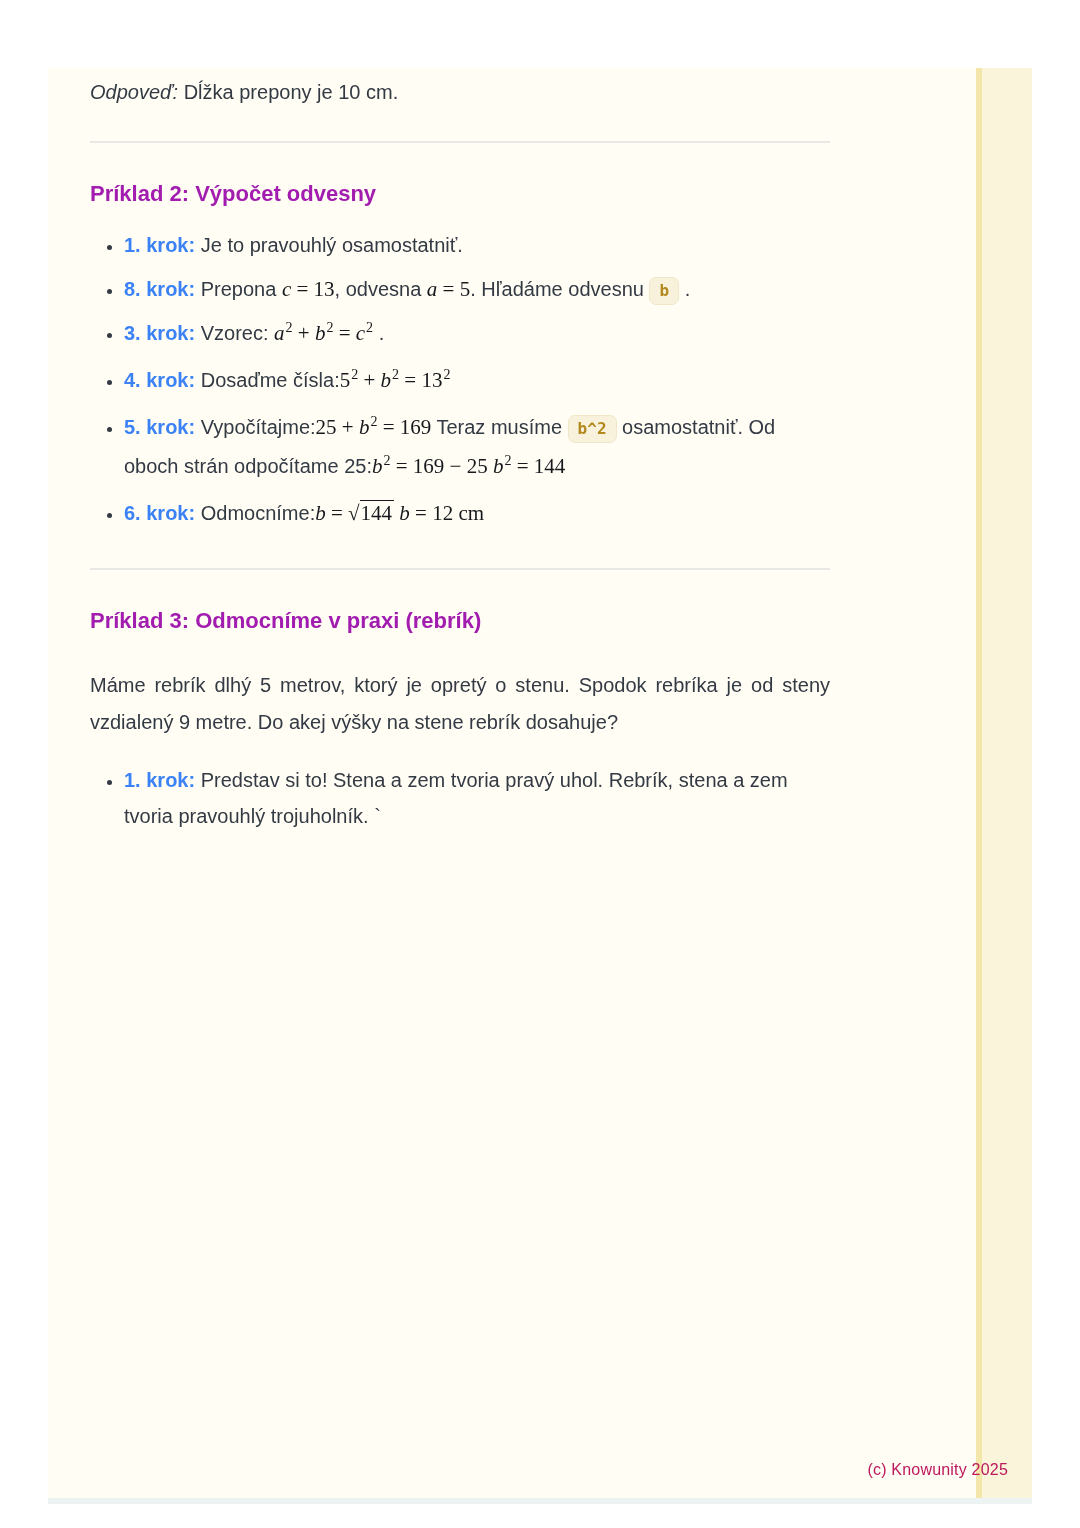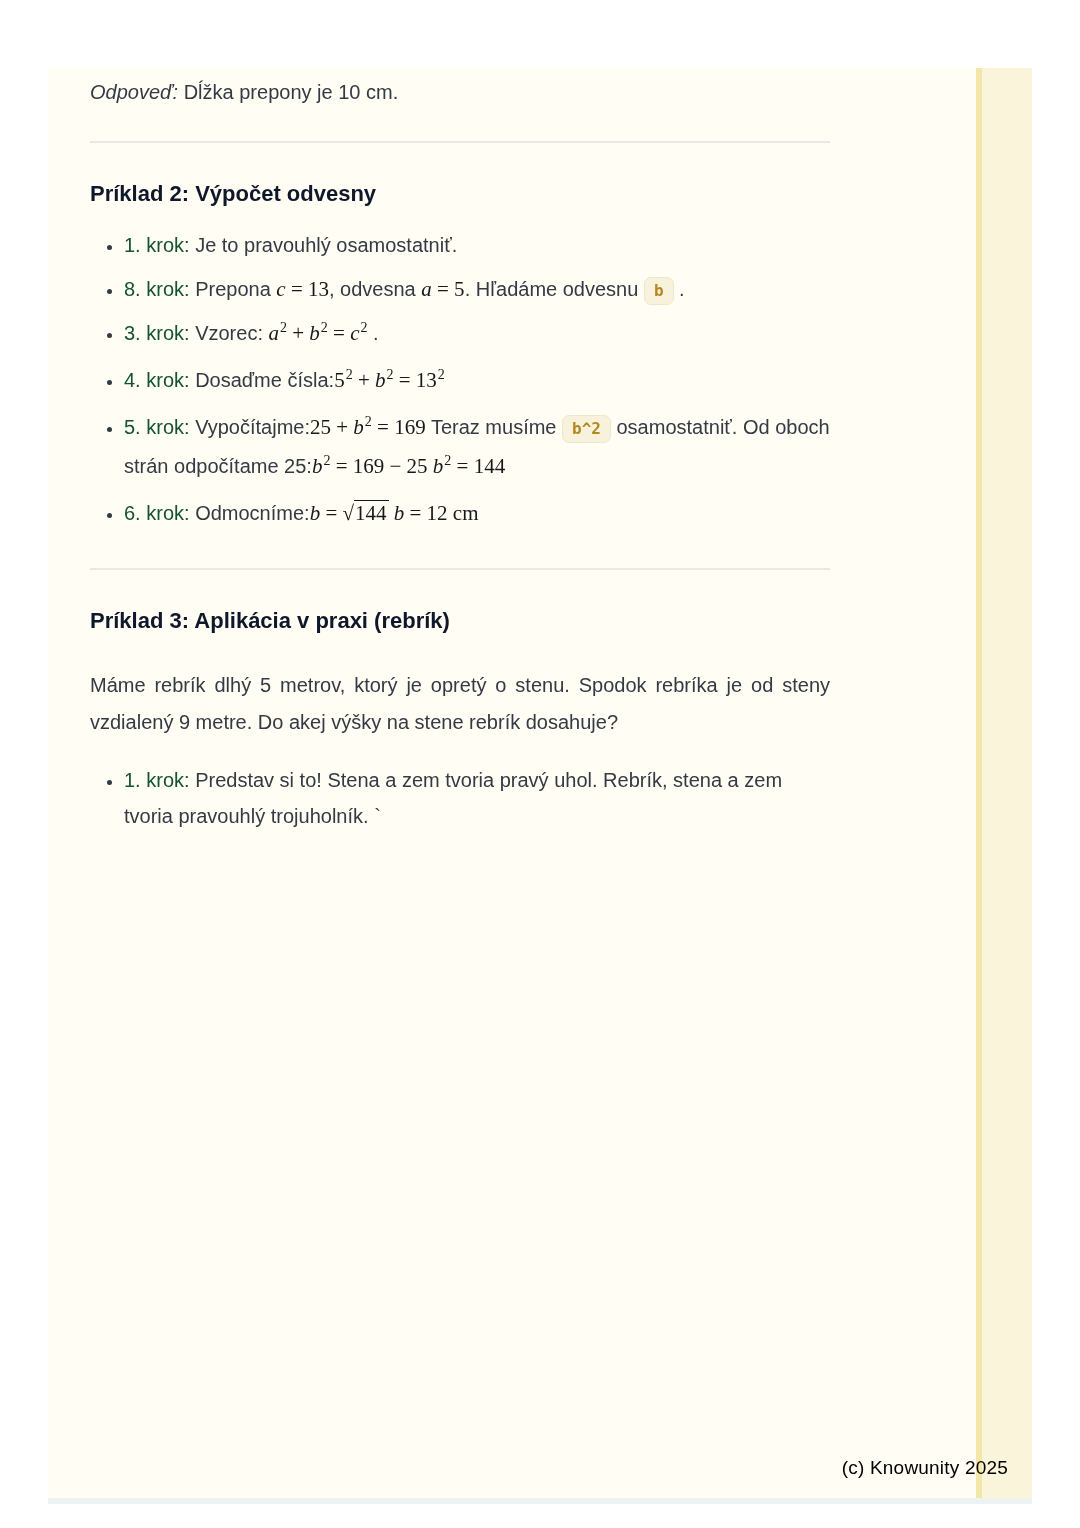--- a/index.html
+++ b/index.html
@@ -56,40 +56,40 @@
   p { margin: 0; font-size: 20px; line-height: 37px; color: #333a44; }
   .answer { margin-top: 17px; line-height: 24px; }
   .answer em { font-style: italic; }
   .paragraph { margin-top: 34px; }
   .justify { text-align: justify; }
   .heading {
     margin: 39px 0 0 0;
     font-size: 22px;
     line-height: 24px;
     font-weight: 700;
-    color: #0f172a;
+    color: #a21caf;
   }
   .divider {
     border: 0;
     border-top: 2px solid #e8e8e4;
     margin: 37px 0 0 0;
   }
   .steps {
     margin: 21px 0 0 0;
     padding-left: 34px;
     list-style: disc;
   }
   .steps li {
     font-size: 20px;
     line-height: 36px;
     margin-bottom: 8px;
     color: #333a44;
   }
   .steps li::marker { color: #333a44; font-size: 18px; }
-  strong { font-weight: 400; color: #14532d; }
+  strong { font-weight: 700; color: #3b82f6; }
   .code-badge {
     display: inline-block;
     padding: 1px 9px;
     background: var(--badge-bg, #f8f2dd);
     border: 1px solid #f0e7c9;
     border-radius: 7px;
     font-family: "DejaVu Sans Mono", "Liberation Mono", monospace;
     font-size: 16px;
     line-height: 24px;
     font-weight: bold;
@@ -109,22 +109,22 @@
     top: -0.55em;
     margin-left: 1px;
   }
   .math .sqrt { white-space: nowrap; }
   .math .rad { font-style: normal; }
   .math .radicand { border-top: 1.6px solid #16181c; padding: 0 2px 0 1px; }
   .copyright {
     position: absolute;
     right: 24px;
     bottom: 19px;
-    font-size: 19px;
-    color: #000000;
+    font-size: 16px;
+    color: #be185d;
     letter-spacing: 0.2px;
   }
 </style>
 </head>
 <body>
 
 <div class="viewer">
   <div class="page">
     <div class="edge-strip"></div>
     <div class="content">
@@ -133,21 +133,21 @@
         <h3 class="heading">Príklad 2: Výpočet odvesny</h3>
         <ul class="steps">
           <li><strong>1. krok:</strong><span> Je to pravouhlý osamostatniť.</span></li>
           <li><strong>8. krok:</strong><span> Prepona </span><span class="math"><span class="var">c</span><span> = 13</span></span><span>, odvesna </span><span class="math"><span class="var">a</span><span> = 5</span></span><span>. Hľadáme odvesnu </span><span class="code-badge">b</span><span> .</span></li>
           <li><strong>3. krok:</strong><span> Vzorec: </span><span class="math"><span class="var">a</span><sup>2</sup><span> + </span><span class="var">b</span><sup>2</sup><span> = </span><span class="var">c</span><sup>2</sup></span><span> .</span></li>
           <li><strong>4. krok:</strong><span> Dosaďme čísla:</span><span class="math"><span>5</span><sup>2</sup><span> + </span><span class="var">b</span><sup>2</sup><span> = 13</span><sup>2</sup></span></li>
           <li><strong>5. krok:</strong><span> Vypočítajme:</span><span class="math"><span>25 + </span><span class="var">b</span><sup>2</sup><span> = 169</span></span><span> Teraz musíme </span><span class="code-badge">b^2</span><span> osamostatniť. Od oboch strán odpočítame 25:</span><span class="math"><span class="var">b</span><sup>2</sup><span> = 169 − 25 </span><span class="var">b</span><sup>2</sup><span> = 144</span></span></li>
           <li><strong>6. krok:</strong><span> Odmocníme:</span><span class="math"><span class="var">b</span><span> = </span><span class="sqrt"><span class="rad">√</span><span class="radicand">144</span></span><span> </span><span class="var">b</span><span> = 12 cm</span></span></li>
         </ul>
         <hr class="divider">
-        <h3 class="heading">Príklad 3: Aplikácia v praxi (rebrík)</h3>
+        <h3 class="heading">Príklad 3: Odmocníme v praxi (rebrík)</h3>
         <p class="paragraph justify"><span>Máme rebrík dlhý 5 metrov, ktorý je opretý o stenu. Spodok rebríka je od steny vzdialený 9 metre. Do akej výšky na stene rebrík dosahuje?</span></p>
         <ul class="steps">
           <li><strong>1. krok:</strong><span> Predstav si to! Stena a zem tvoria pravý uhol. Rebrík, stena a zem tvoria pravouhlý trojuholník. `</span></li>
         </ul>
       </div>
     <div class="copyright">(c) Knowunity 2025</div>
   </div>
   <div class="page-bottom-shadow"></div>
 </div>
 

